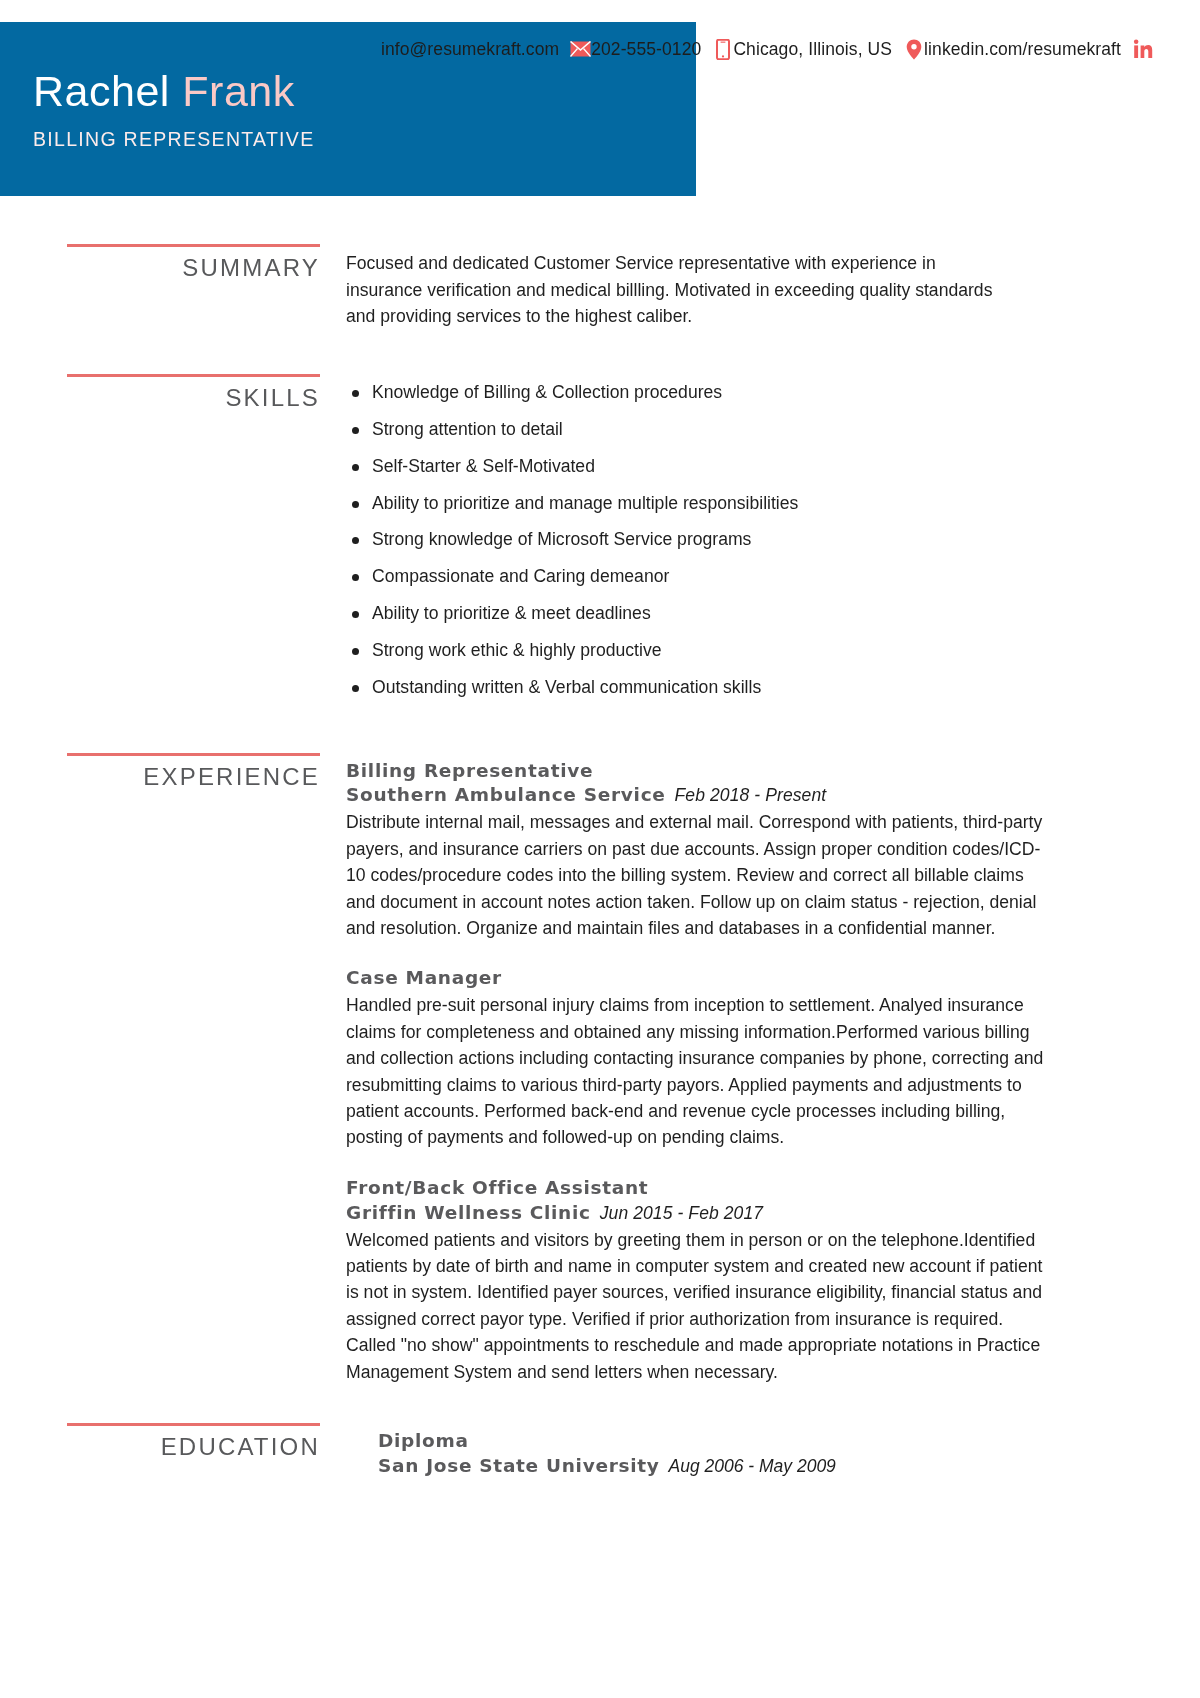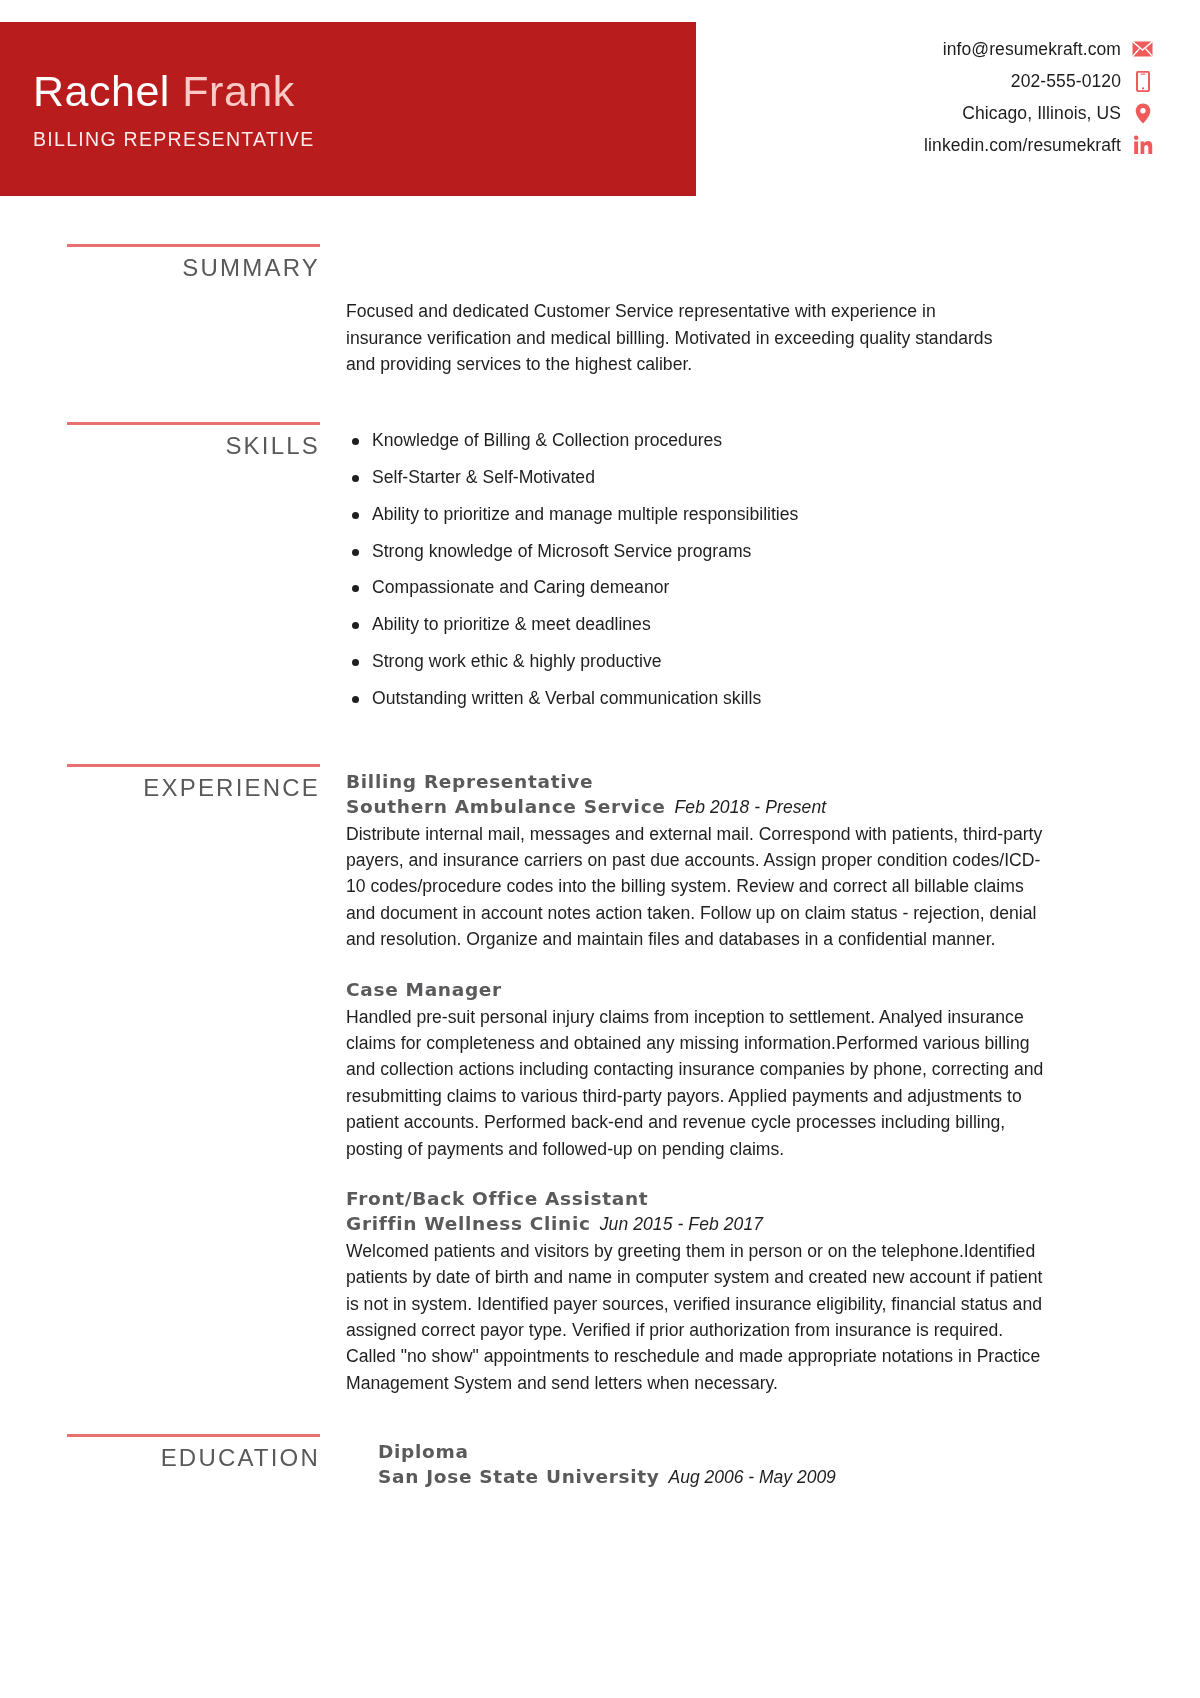--- a/index.html
+++ b/index.html
@@ -25,21 +25,21 @@
     height: 196px;
     width: 1200px;
   }
 
   .header-band {
     position: absolute;
     left: 0;
     top: 22px;
     width: 696px;
     height: 174px;
-    background: #b91c1c;
+    background: #0369a1;
     display: flex;
     flex-direction: column;
     justify-content: center;
     padding-left: 33px;
   }
 
   .name-line {
     font-size: 43px;
     letter-spacing: 0.5px;
     line-height: 1.15;
@@ -62,22 +62,21 @@
     font-weight: 400;
     white-space: nowrap;
   }
 
   
   .contact {
     position: absolute;
     right: 47px;
     top: 36px;
     display: flex;
-    flex-direction: column;
-    gap: 6px;
+    flex-direction: row;
   }
   .contact-row {
     display: flex;
     align-items: center;
     justify-content: flex-end;
     gap: 11px;
     height: 26px;
   }
   .contact-text {
     font-size: 17.5px;
@@ -138,21 +137,20 @@
     padding-top: 6px;
     min-width: 0;
   }
 
   
   .summary-text {
     font-size: 17.6px;
     line-height: 1.52;
     color: #1f1f1f;
     max-width: 668px;
-    margin-top: 48px;
   }
 
   
   .skills-list {
     list-style: none;
     padding: 0;
     margin: 0;
   }
   .skill-item {
     position: relative;
@@ -315,20 +313,21 @@
     </div>
 
     <div class="section gap-skills">
       <div class="sec-label-col">
         <div class="sec-rule"></div>
         <div class="sec-heading">SKILLS</div>
       </div>
       <div class="sec-content">
         <ul class="skills-list">
           <li class="skill-item">Knowledge of Billing &amp; Collection procedures</li>
+          <li class="skill-item">Strong attention to detail</li>
           <li class="skill-item">Self-Starter &amp; Self-Motivated</li>
           <li class="skill-item">Ability to prioritize and manage multiple responsibilities</li>
           <li class="skill-item">Strong knowledge of Microsoft Service programs</li>
           <li class="skill-item">Compassionate and Caring demeanor</li>
           <li class="skill-item">Ability to prioritize &amp; meet deadlines</li>
           <li class="skill-item">Strong work ethic &amp; highly productive</li>
           <li class="skill-item">Outstanding written &amp; Verbal communication skills</li>
         </ul>
       </div>
     </div>

